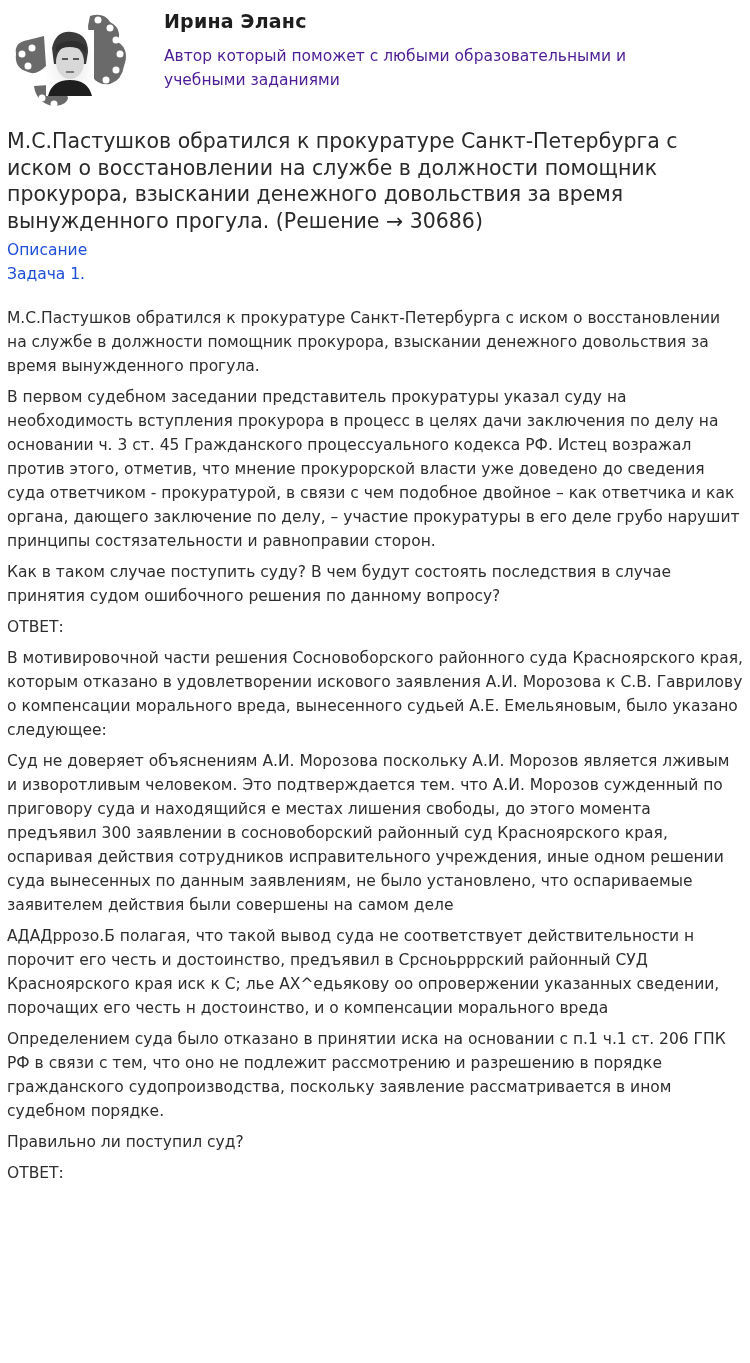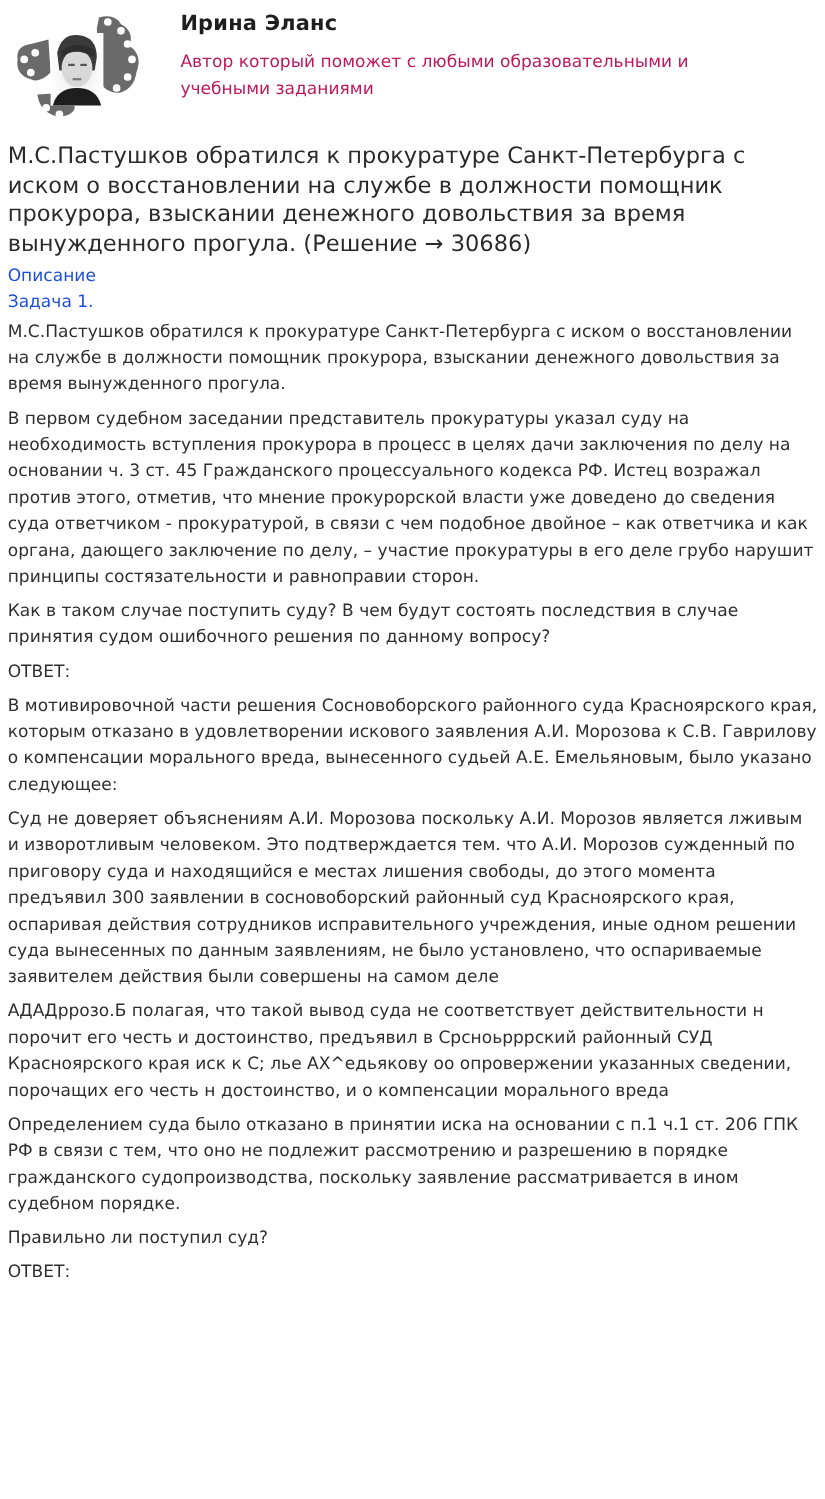--- a/index.html
+++ b/index.html
@@ -38,21 +38,21 @@
     color: #1e1e1e;
     letter-spacing: 0.2px;
   }
   .author-desc {
     position: absolute;
     left: 164px;
     top: 44px;
     width: 540px;
     font-size: 15.5px;
     line-height: 24px;
-    color: #be185d;
+    color: #4c1d95;
   }
   .content {
     position: absolute;
     left: 7px;
     top: 128px;
     width: 736px;
   }
   .title {
     font-size: 20.5px;
     line-height: 26.5px;
@@ -122,21 +122,21 @@
       <path d="M42 90 Q46 74 64 74 Q82 74 86 90 Z" fill="#1e1e1e"></path>
     </svg>
   </div>
   <div class="author-name">Ирина Эланс</div>
   <div class="author-desc">Автор который поможет с любыми образовательными и учебными заданиями</div>
 </div>
 
 <div class="content">
   <h1 class="title">М.С.Пастушков обратился к прокуратуре Санкт-Петербурга с иском о восстановлении на службе в должности помощник прокурора, взыскании денежного довольствия за время вынужденного прогула. (Решение → 30686)</h1>
   <div class="label">Описание</div>
-  <div class="label" style="margin-bottom:3px">Задача 1.</div>
+  <div class="label" style="margin-bottom:20px">Задача 1.</div>
 
   <p class="para">М.С.Пастушков обратился к прокуратуре Санкт-Петербурга с иском о восстановлении на службе в должности помощник прокурора, взыскании денежного довольствия за время вынужденного прогула.</p>
   <p class="para">В первом судебном заседании представитель прокуратуры указал суду на необходимость вступления прокурора в процесс в целях дачи заключения по делу на основании ч. 3 ст. 45 Гражданского процессуального кодекса РФ. Истец возражал против этого, отметив, что мнение прокурорской власти уже доведено до сведения суда ответчиком - прокуратурой, в связи с чем подобное двойное – как ответчика и как органа, дающего заключение по делу, – участие прокуратуры в его деле грубо нарушит принципы состязательности и равноправии сторон.</p>
   <p class="para">Как в таком случае поступить суду? В чем будут состоять последствия в случае принятия судом ошибочного решения по данному вопросу?</p>
   <p class="para gap-top">ОТВЕТ:</p>
 
   <p class="para gap-top">В мотивировочной части решения Сосновоборского районного суда Красноярского края, которым отказано в удовлетворении искового заявления А.И. Морозова к С.В. Гаврилову о компенсации морального вреда, вынесенного судьей А.Е. Емельяновым, было указано следующее:</p>
   <p class="para">Суд не доверяет объяснениям А.И. Морозова поскольку А.И. Морозов является лживым и изворотливым человеком. Это подтверждается тем. что А.И. Морозов сужденный по приговору суда и находящийся е местах лишения свободы, до этого момента предъявил 300 заявлении в сосновоборский районный суд Красноярского края, оспаривая действия сотрудников исправительного учреждения, иные одном решении суда вынесенных по данным заявлениям, не было установлено, что оспариваемые заявителем действия были совершены на самом деле</p>
   <p class="para">АДАДррозо.Б полагая, что такой вывод суда не соответствует действительности н порочит его честь и достоинство, предъявил в Срсноьрррский районный СУД Красноярского края иск к С; лье АХ^едьякову оо опровержении указанных сведении, порочащих его честь н достоинство, и о компенсации морального вреда</p>
   <p class="para">Определением суда было отказано в принятии иска на основании с п.1 ч.1 ст. 206 ГПК РФ в связи с тем, что оно не подлежит рассмотрению и разрешению в порядке гражданского судопроизводства, поскольку заявление рассматривается в ином судебном порядке.</p>

